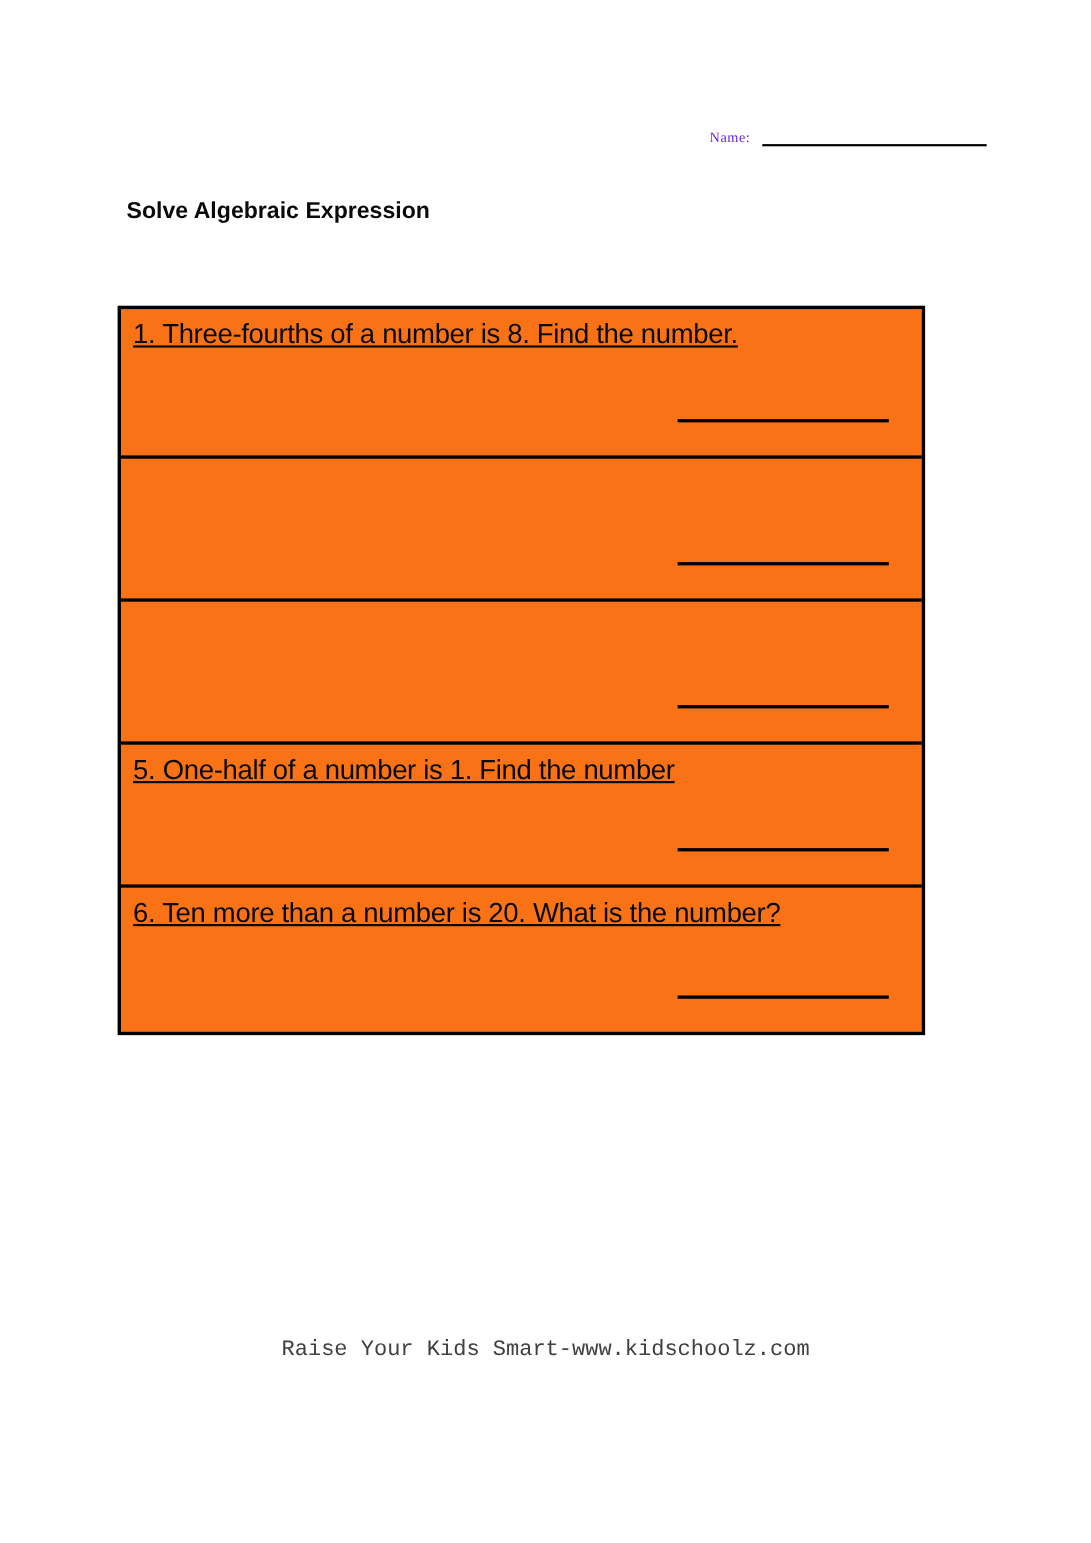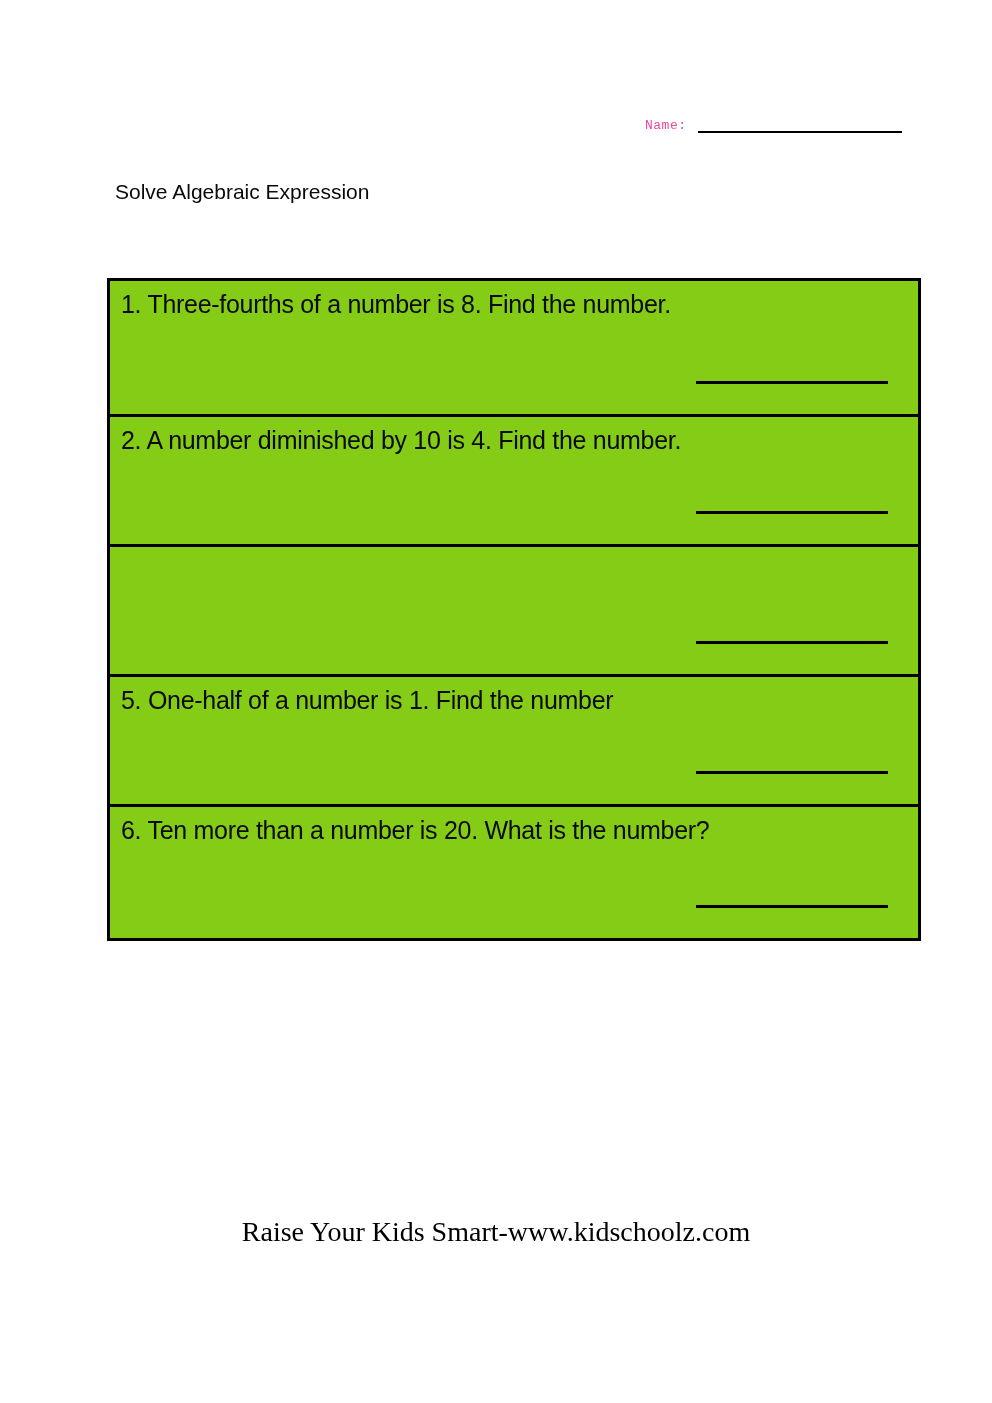--- a/index.html
+++ b/index.html
@@ -13,52 +13,53 @@
     overflow: hidden;
   }
 
   
   .name-row {
     position: absolute;
     top: 117px;
     left: 645px;
     display: flex;
     align-items: flex-end;
-    font-family: Liberation Mono, monospace;
+    font-family: Liberation Serif, serif;
     font-size: 13px;
     letter-spacing: 0.5px;
-    color: #ec4899;
+    color: #6d28d9;
   }
   .name-line {
     display: inline-block;
     width: 204px;
     height: 16px;
     margin-left: 11px;
     border-bottom: 2px solid #000;
   }
 
   
   .title {
     position: absolute;
     top: 180px;
     left: 115px;
     font-family: "Liberation Sans", sans-serif;
-    font-weight: 400;
+    font-weight: 700;
     font-size: 21px;
     color: #0a0a0a;
   }
 
   
   .worksheet {
     position: absolute;
     top: 278px;
     left: 107px;
-    width: 814px;
+    width: 734px;
     border: 3px solid #000;
-    background: #84cc16;
+    background: #f97316;
+    text-decoration: underline;
   }
   .problem-row {
     position: relative;
     height: 130px;
     border-bottom: 3px solid #000;
   }
   .problem-row.first { height: 136px; }
   .problem-row.last { border-bottom: none; height: 131px; }
   .problem-text {
     padding: 7px 14px 0 11px;
@@ -77,23 +78,23 @@
     border-top: 3px solid #000;
   }
 
   
   .footer {
     position: absolute;
     top: 1216px;
     left: 0;
     width: 100%;
     text-align: center;
-    font-family: Liberation Serif, serif;
-    font-size: 28px;
-    color: #000000;
+    font-family: Liberation Mono, monospace;
+    font-size: 20px;
+    color: #404040;
   }
 </style>
 </head>
 <body>
 
 <div class="page">
 
   <div class="name-row">
     <span>Name:</span>
     <span class="name-line"></span>
@@ -102,21 +103,20 @@
   <div class="title">Solve Algebraic Expression</div>
 
   <div class="worksheet">
 
     <div class="problem-row first">
       <div class="problem-text">1. Three-fourths of a number is 8. Find the number.</div>
       <div class="answer-line"></div>
     </div>
 
     <div class="problem-row">
-      <div class="problem-text">2. A number diminished by 10 is 4. Find the number.</div>
       <div class="answer-line"></div>
     </div>
 
     <div class="problem-row">
       <div class="answer-line"></div>
     </div>
 
 
     <div class="problem-row">
       <div class="problem-text">5. One-half of a number is 1. Find the number</div>

